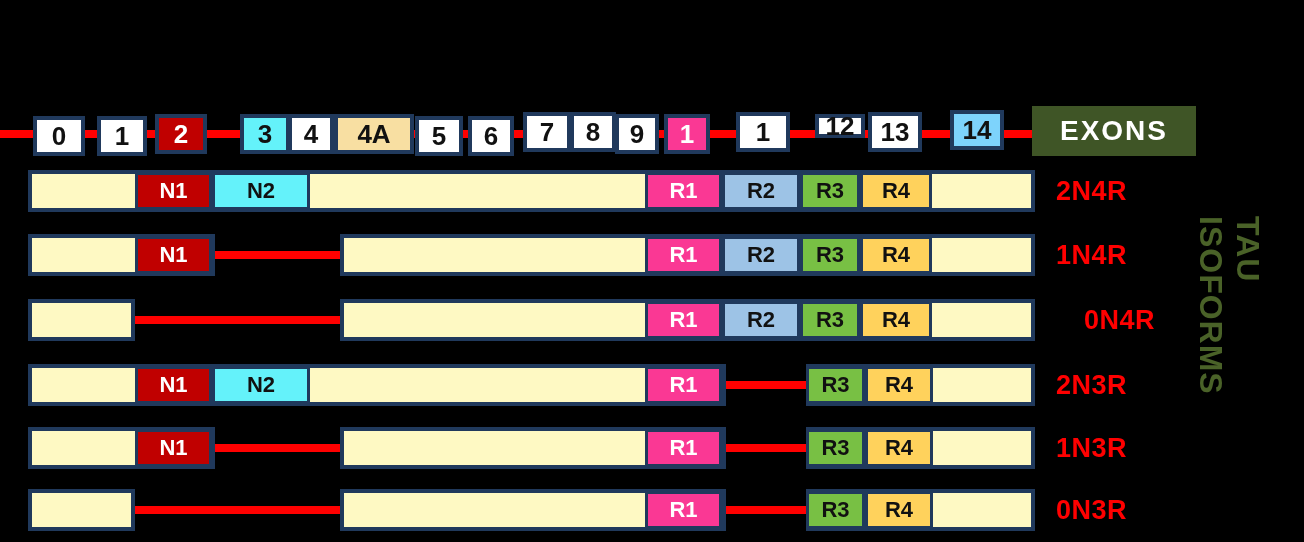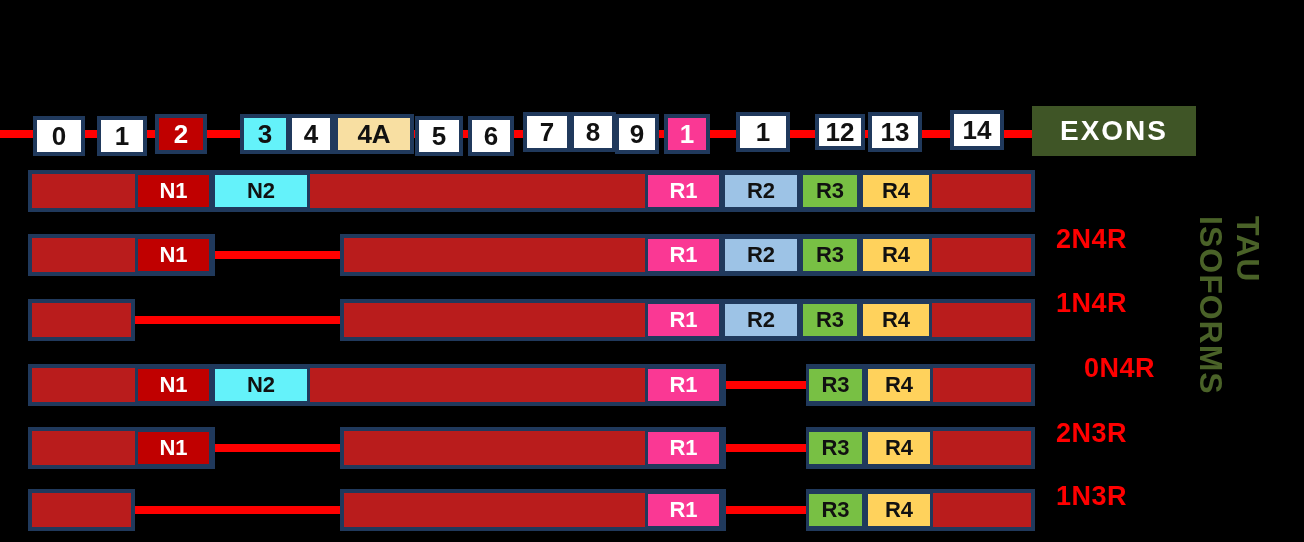--- a/index.html
+++ b/index.html
@@ -25,29 +25,29 @@
     display:flex;align-items:center;justify-content:center;font-size:26px;color:#111;
   }
   #exons-header{
     position:absolute;left:1032px;top:106px;width:164px;height:50px;z-index:2;
     background:#3F5526;display:flex;align-items:center;justify-content:center;
     color:#fff;font-size:28px;letter-spacing:2px;
   }
   
   .bar{
     position:absolute;box-sizing:border-box;height:42px;border:4px solid #20395C;
-    background:#b91c1c;z-index:2;
+    background:#fef9c3;z-index:2;
   }
   .seg{
     position:absolute;top:-2px;height:38px;box-sizing:border-box;border:3px solid #20395C;
     display:flex;align-items:center;justify-content:center;font-size:22px;color:#111;z-index:3;
   }
   .connector{position:absolute;height:8px;background:#FF0000;z-index:1;}
   .iso-label{
-    position:absolute;z-index:3;color:#FF0000;font-size:27px;letter-spacing:0.5px;margin-top:48px;
+    position:absolute;z-index:3;color:#FF0000;font-size:27px;letter-spacing:0.5px;
   }
   #tau-axis{
     position:absolute;left:1192px;top:216px;height:252px;z-index:2;
     writing-mode:vertical-rl;color:#4A6228;font-size:32px;letter-spacing:1px;
     display:flex;align-items:center;
   }
 </style>
 </head>
 <body>
 
@@ -89,27 +89,27 @@
       </div>
       <div class="box" style="left: 615px; top: 114px; width: 44px; height: 40px; background: rgb(255, 255, 255); color: rgb(17, 17, 17);">
         <span>9</span>
       </div>
       <div class="box" style="left: 664px; top: 114px; width: 46px; height: 40px; background: rgb(250, 56, 148); color: rgb(255, 255, 255);">
         <span>1</span>
       </div>
       <div class="box" style="left: 736px; top: 112px; width: 54px; height: 40px; background: rgb(255, 255, 255); color: rgb(17, 17, 17);">
         <span>1</span>
       </div>
-      <div class="box" style="left: 815px; top: 114px; width: 50px; height: 36px; background: rgb(255, 255, 255); color: rgb(17, 17, 17);">
+      <div class="box" style="left: 815px; top: 114px; width: 50px; height: 24px; background: rgb(255, 255, 255); color: rgb(17, 17, 17);">
         <span>12</span>
       </div>
       <div class="box" style="left: 868px; top: 112px; width: 54px; height: 40px; background: rgb(255, 255, 255); color: rgb(17, 17, 17);">
         <span>13</span>
       </div>
-      <div class="box" style="left: 950px; top: 110px; width: 54px; height: 40px; background: #ffffff; color: rgb(17, 17, 17);">
+      <div class="box" style="left: 950px; top: 110px; width: 54px; height: 40px; background: #7dd3fc; color: rgb(17, 17, 17);">
         <span>14</span>
       </div>
     </div>
 
   <div id="exons-header">
     <span>EXONS</span>
   </div>
 
   <div id="isoform-rows">
       <div class="bar" style="left: 28px; top: 170px; width: 1007px;">

